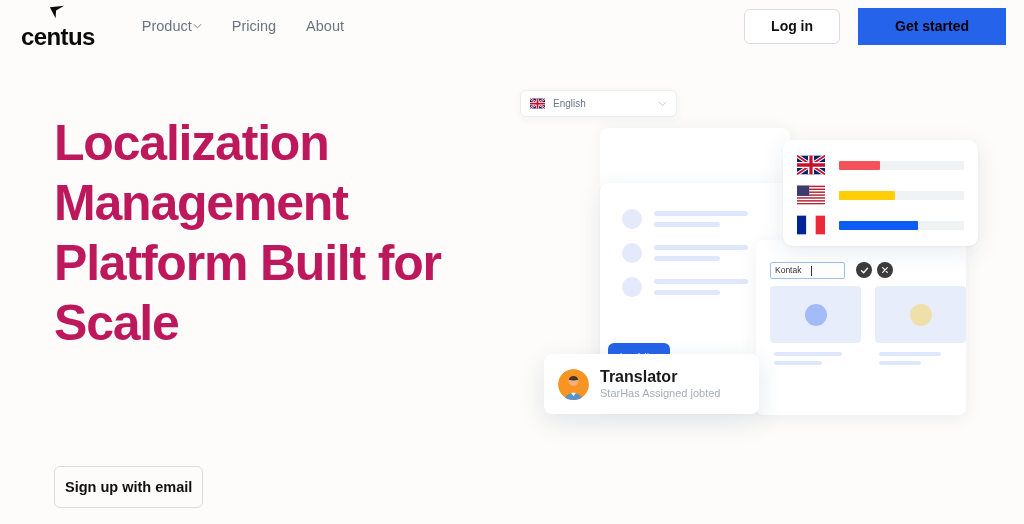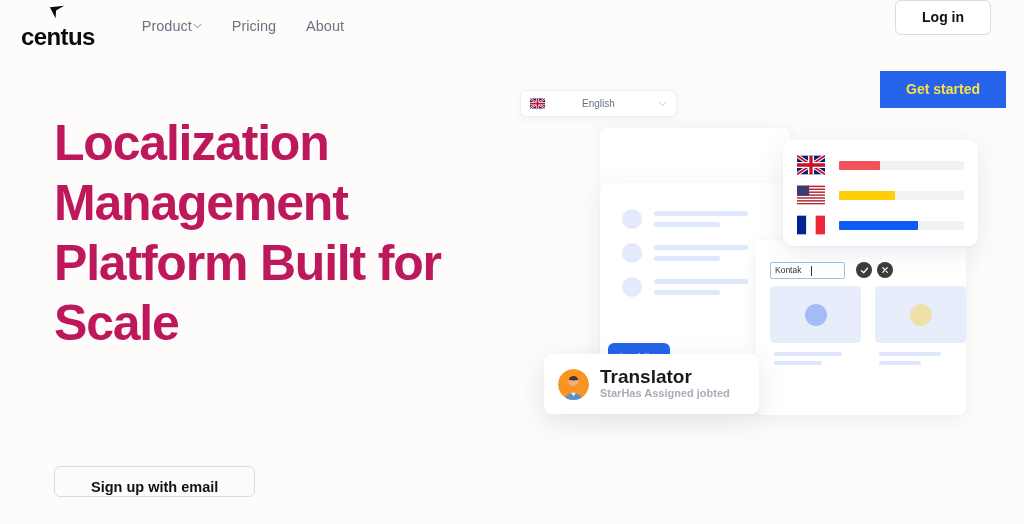--- a/index.html
+++ b/index.html
@@ -25,48 +25,48 @@
   }
   .nav { display: flex; align-items: center; margin-left: 32px; gap: 0px; }
   .nav-item {
     display: flex; align-items: center; gap: 1px;
     font-size: 14.5px; color: #6A7485; padding: 6px 15px; cursor: pointer;
     white-space: nowrap;
   }
   .chev { width: 9px; height: 6px; display: block; opacity: .75; }
   .header-actions {
     position: absolute; right: 18px; top: 0; height: 52px;
-    display: flex; align-items: center; gap: 36px; flex-direction: column;
+    display: flex; align-items: center; gap: 18px;
   }
   .btn-login {
     font-size: 14px; font-weight: bold; color: #111;
     background: #FFFFFF; border: 1px solid #D9DCE2; border-radius: 6px;
     padding: 0 26px; height: 35px; line-height: 33px; cursor: pointer;
   }
   .btn-start {
-    font-size: 14px; font-weight: bold; color: #fde047;
+    font-size: 14px; font-weight: bold; color: #000000;
     background: #2563EB; border: none; border-radius: 0;
-    padding: 0 26px; height: 37px; line-height: 37px; cursor: pointer;
+    padding: 0 37px; height: 37px; line-height: 37px; cursor: pointer;
   }
 
   
   .hero-title {
     position: absolute; left: 54px; top: 113px; width: 470px;
     font-size: 50px; font-weight: bold; line-height: 60px;
     letter-spacing: -1.2px; color: #be185d;
   }
   .hero-sub {
     position: absolute; left: 54px; top: 368px; width: 430px;
     font-size: 15.5px; line-height: 25px; color: #64707F;
   }
   .btn-signup {
     position: absolute; left: 54px; top: 466px;
     font-size: 14.5px; font-weight: bold; color: #111;
     background: #FDFCFA; border: 1px solid #D9DCE2; border-radius: 6px;
-    padding: 0 36px; height: 31px; line-height: 40px; cursor: pointer;
+    padding: 0 10px; height: 42px; line-height: 40px; cursor: pointer;
   }
 
   
   .illus { position: absolute; left: 520px; top: 90px; width: 504px; height: 360px; }
 
   .card {
     position: absolute; background: #FFFFFF; border-radius: 9px;
     box-shadow: 0 6px 24px rgba(40,60,110,.10), 0 1px 3px rgba(40,60,110,.05);
   }
 
@@ -83,21 +83,21 @@
     font-weight: bold; letter-spacing: .2px;
   }
 
   
   .card-dropdown {
     left: 95px; top: 52px; width: 157px; height: 27px;
     background: #FFFFFF; border: 1px solid #EAEDF3; border-radius: 6px;
     display: flex; align-items: center; padding: 0 9px; gap: 8px;
     box-shadow: 0 2px 8px rgba(40,60,110,.05);
   }
-  .dd-label { font-size: 10px; color: #6A7485; flex: 1; margin-left: 29px; }
+  .dd-label { font-size: 10px; color: #6A7485; flex: 1; }
   .flag-sm { width: 15px; height: 11px; display: block; flex: none; border-radius: 1px; }
 
   
   .panel-bg {
     position: absolute; left: 80px; top: 38px; width: 190px; height: 58px;
     background: #FFFFFF; border-radius: 8px 8px 0 0;
     box-shadow: 0 -2px 14px rgba(40,60,110,.05);
   }
 
   
@@ -139,22 +139,22 @@
   .thumb-lines { padding: 9px 4px 0 4px; display: flex; flex-direction: column; gap: 5px; }
   .thumb-line { height: 4px; border-radius: 2px; background: #DEE7FB; }
 
   
   .card-translator {
     left: 24px; top: 264px; width: 215px; height: 60px;
     display: flex; align-items: center; gap: 11px; padding: 0 14px;
     border-radius: 8px; box-shadow: 0 8px 26px rgba(40,60,110,.13);
   }
   .avatar { width: 31px; height: 31px; border-radius: 50%; flex: none; display: block; }
-  .tr-name { font-size: 19px; font-weight: bold; color: #1A1A1A; line-height: 17px; }
-  .tr-sub { font-size: 11px; color: #A8ADB8; line-height: 15px; margin-top: 1px; font-weight: bold; }
+  .tr-name { font-size: 16px; font-weight: bold; color: #1A1A1A; line-height: 17px; }
+  .tr-sub { font-size: 11px; color: #A8ADB8; line-height: 15px; margin-top: 1px; }
 </style>
 </head>
 <body>
 
 <div class="page">
 
   <div class="header">
 
     <div class="logo">
       <span>

